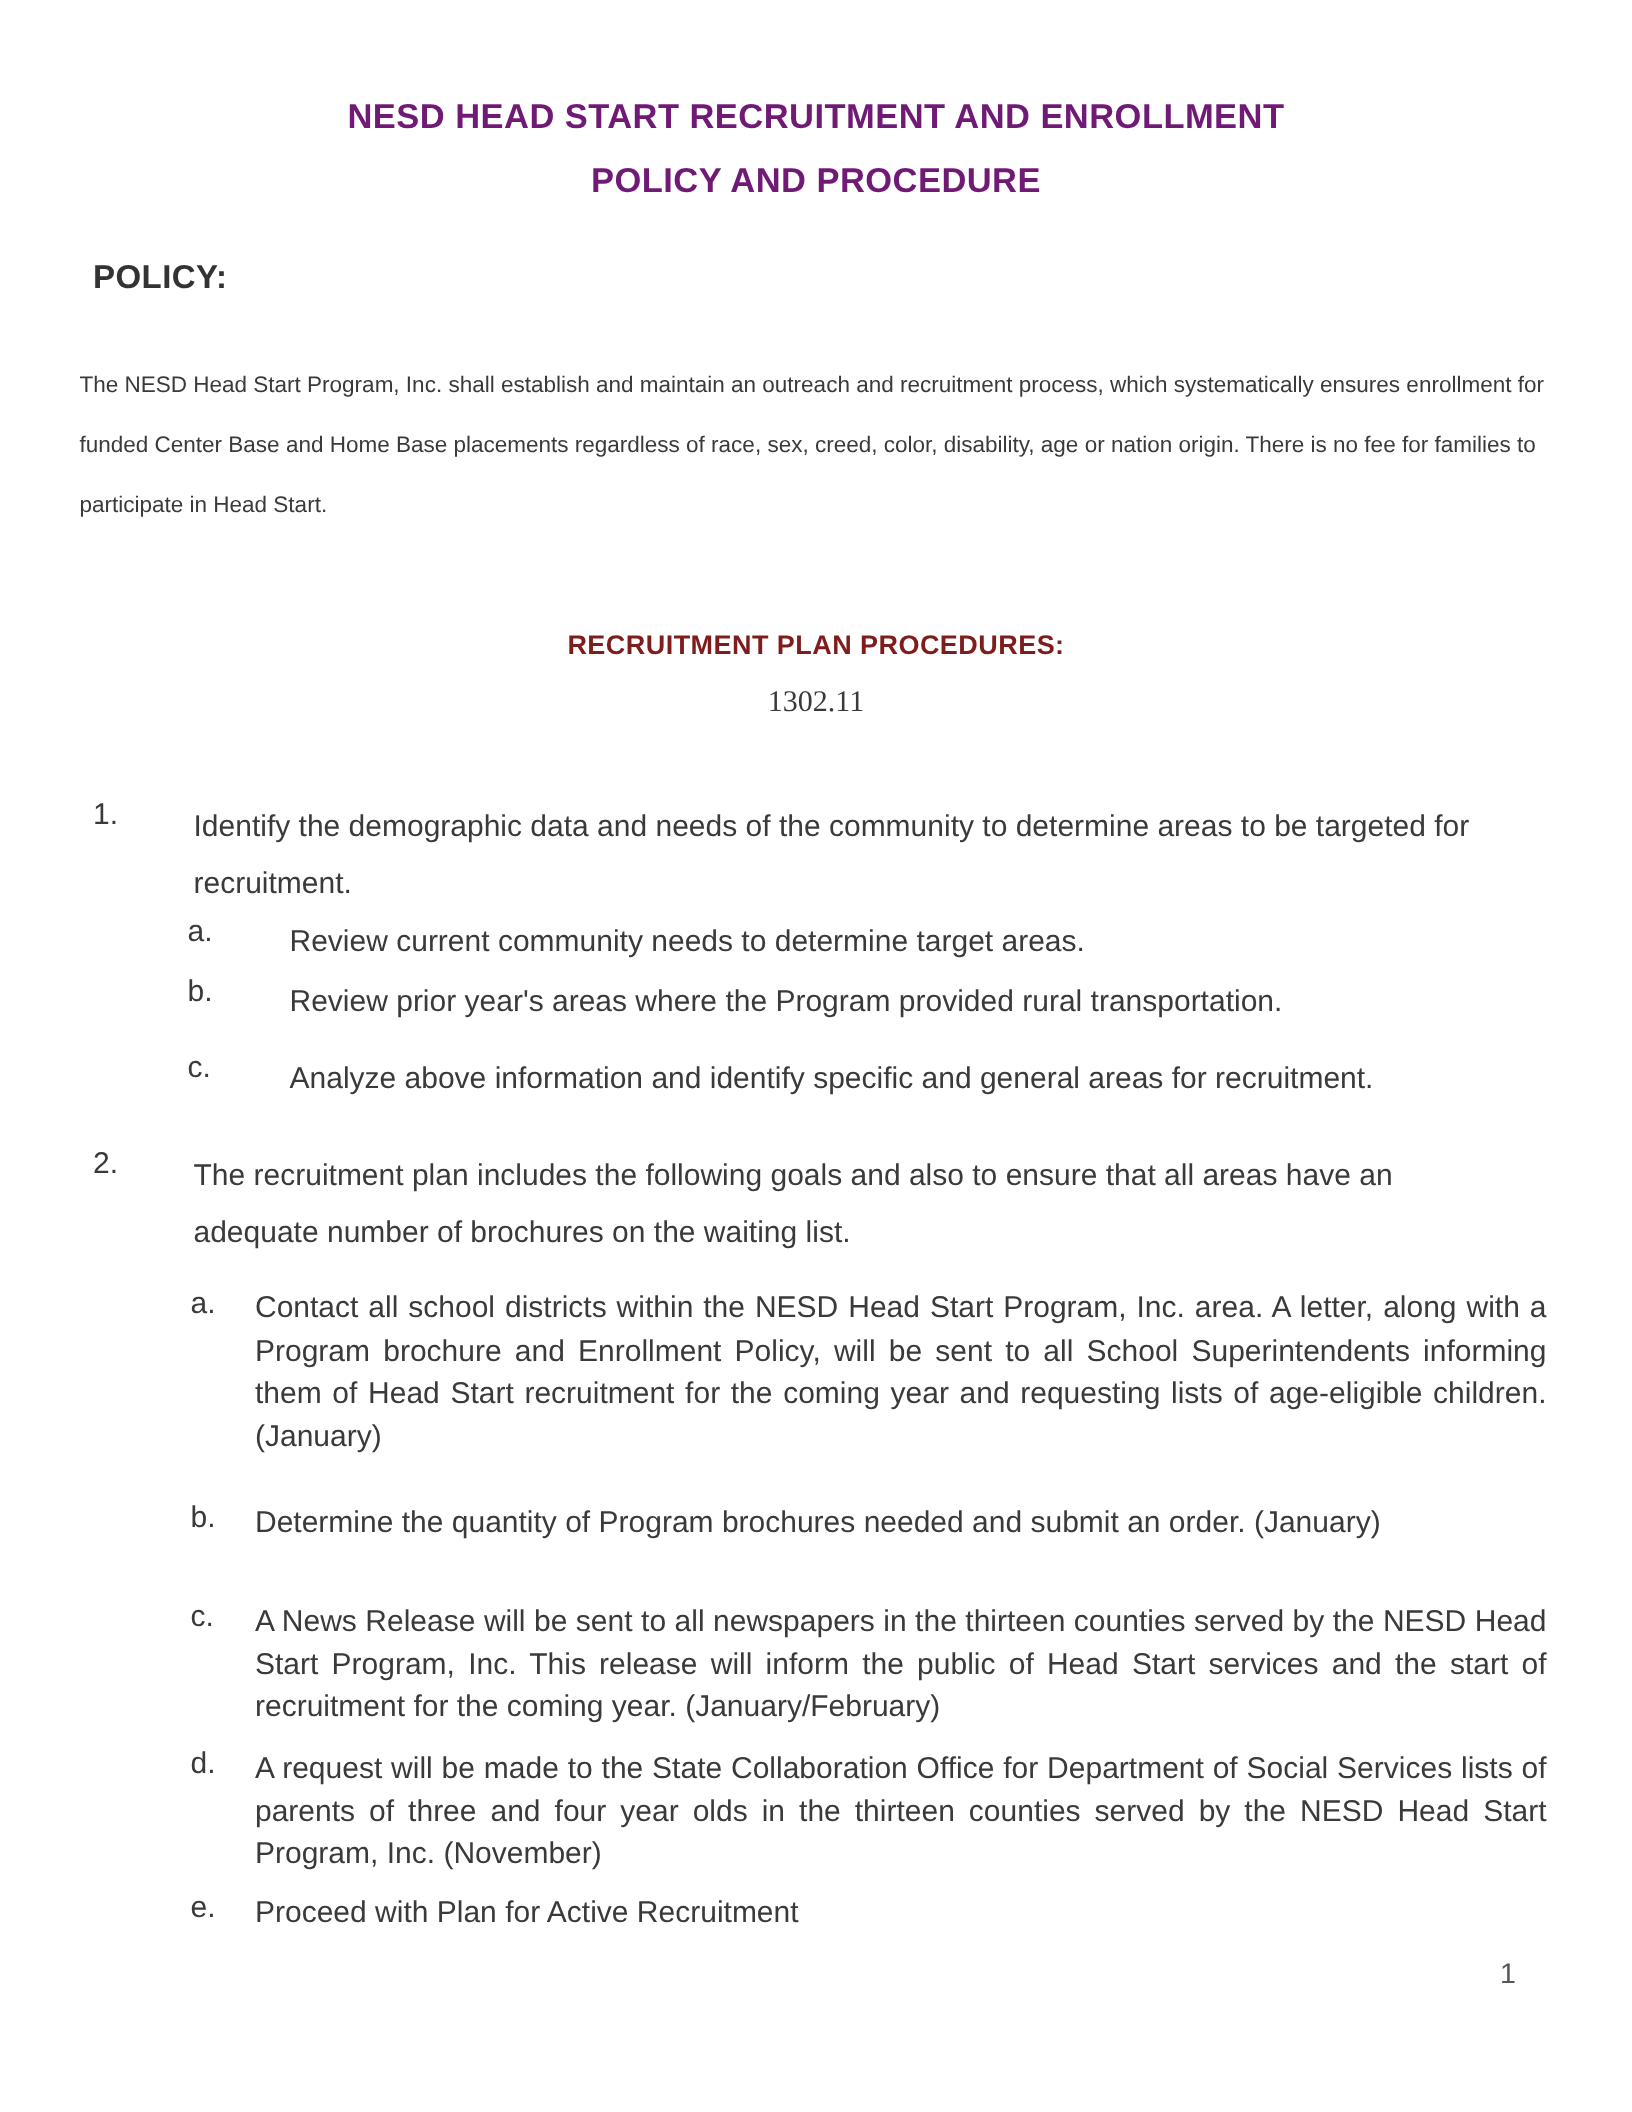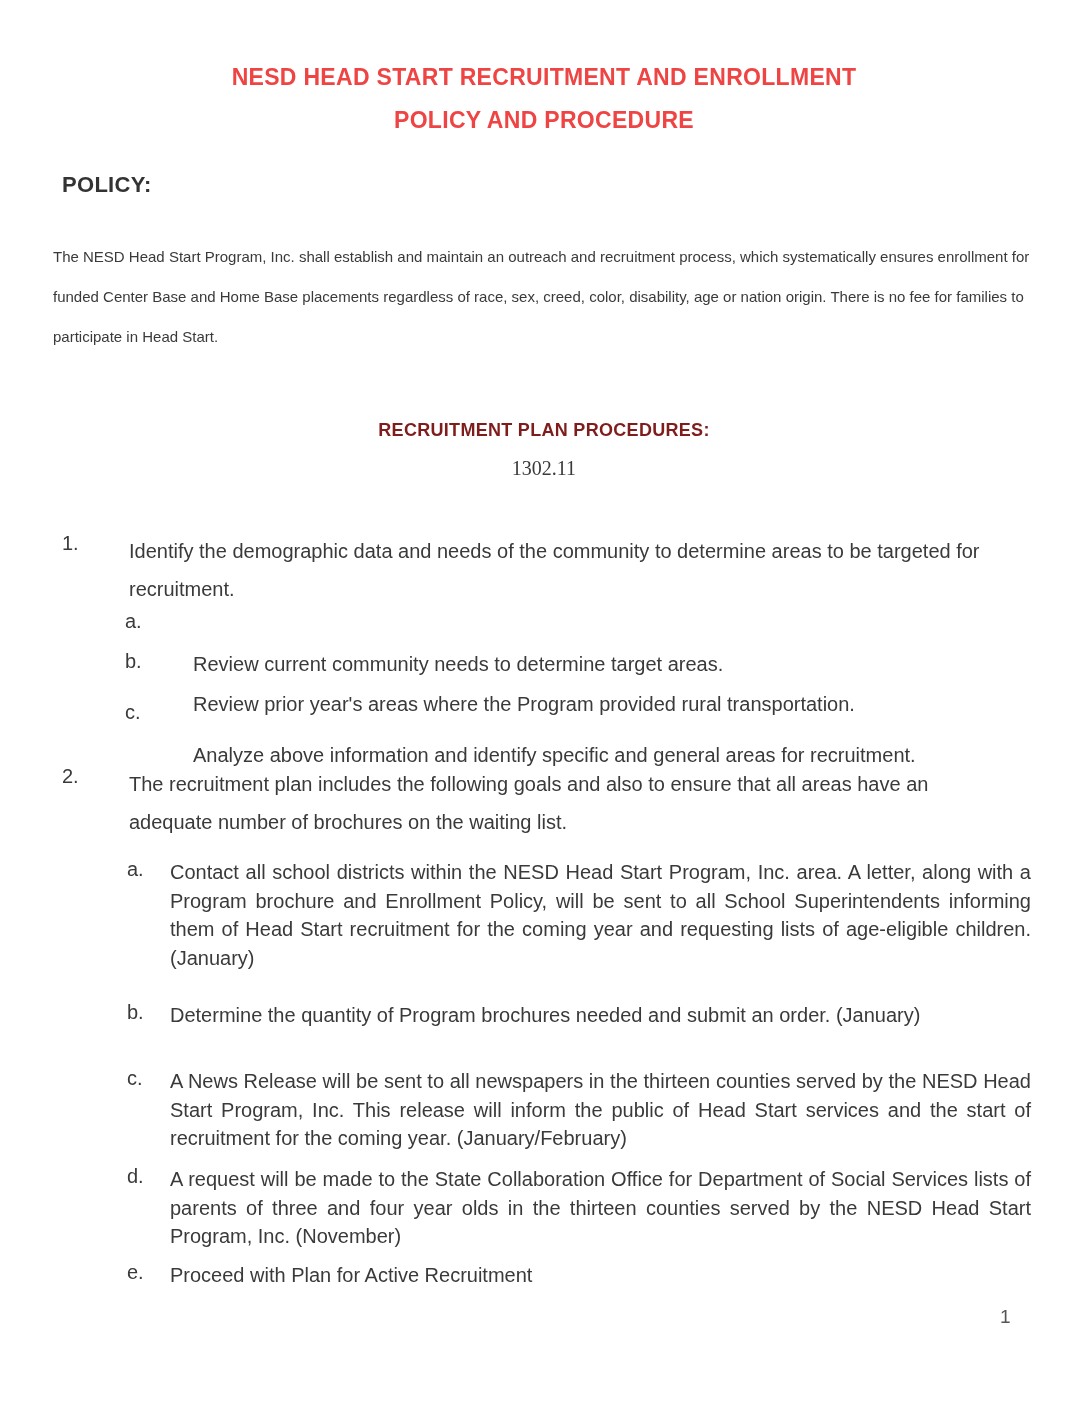--- a/index.html
+++ b/index.html
@@ -15,21 +15,21 @@
     position: absolute; top: 0; left: 0;
     width: 1088px; height: 1408px;
     background: #ffffff;
   }
   .title-block {
     position: absolute; top: 56px; left: 0; width: 100%;
     text-align: center;
     font-weight: 700;
     font-size: 23px;
     line-height: 43px;
-    color: #ef4444;
+    color: #701a75;
     letter-spacing: 0.3px;
   }
   .policy-heading {
     position: absolute; top: 172px; left: 62px;
     font-weight: 700;
     font-size: 22px;
     color: #333333;
     letter-spacing: 0.3px;
   }
   .policy-para {
@@ -53,21 +53,21 @@
     font-size: 20px;
     color: #3a3a3a;
   }
   
   .l1item { position: absolute; left: 62px; font-size: 20px; }
   .l1item .marker { position: absolute; left: 0; top: 0; }
   .l1item .txt { margin-left: 67px; width: 880px; line-height: 38px; }
   
   .s1item { position: absolute; left: 125px; font-size: 20px; }
   .s1item .marker { position: absolute; left: 0; top: 0; }
-  .s1item .txt { margin-left: 68px; width: 850px; line-height: 37px; margin-top: 36px; }
+  .s1item .txt { margin-left: 68px; width: 850px; line-height: 37px; }
   
   .s2item { position: absolute; left: 127px; width: 904px; font-size: 20px; }
   .s2item .marker { position: absolute; left: 0; top: 0; }
   .s2item .txt { margin-left: 43px; line-height: 28.5px; }
   .s2item .txt.justify { text-align: justify; }
   .page-number {
     position: absolute; top: 1306px; left: 1000px;
     font-size: 19px;
     color: #555555;
   }

